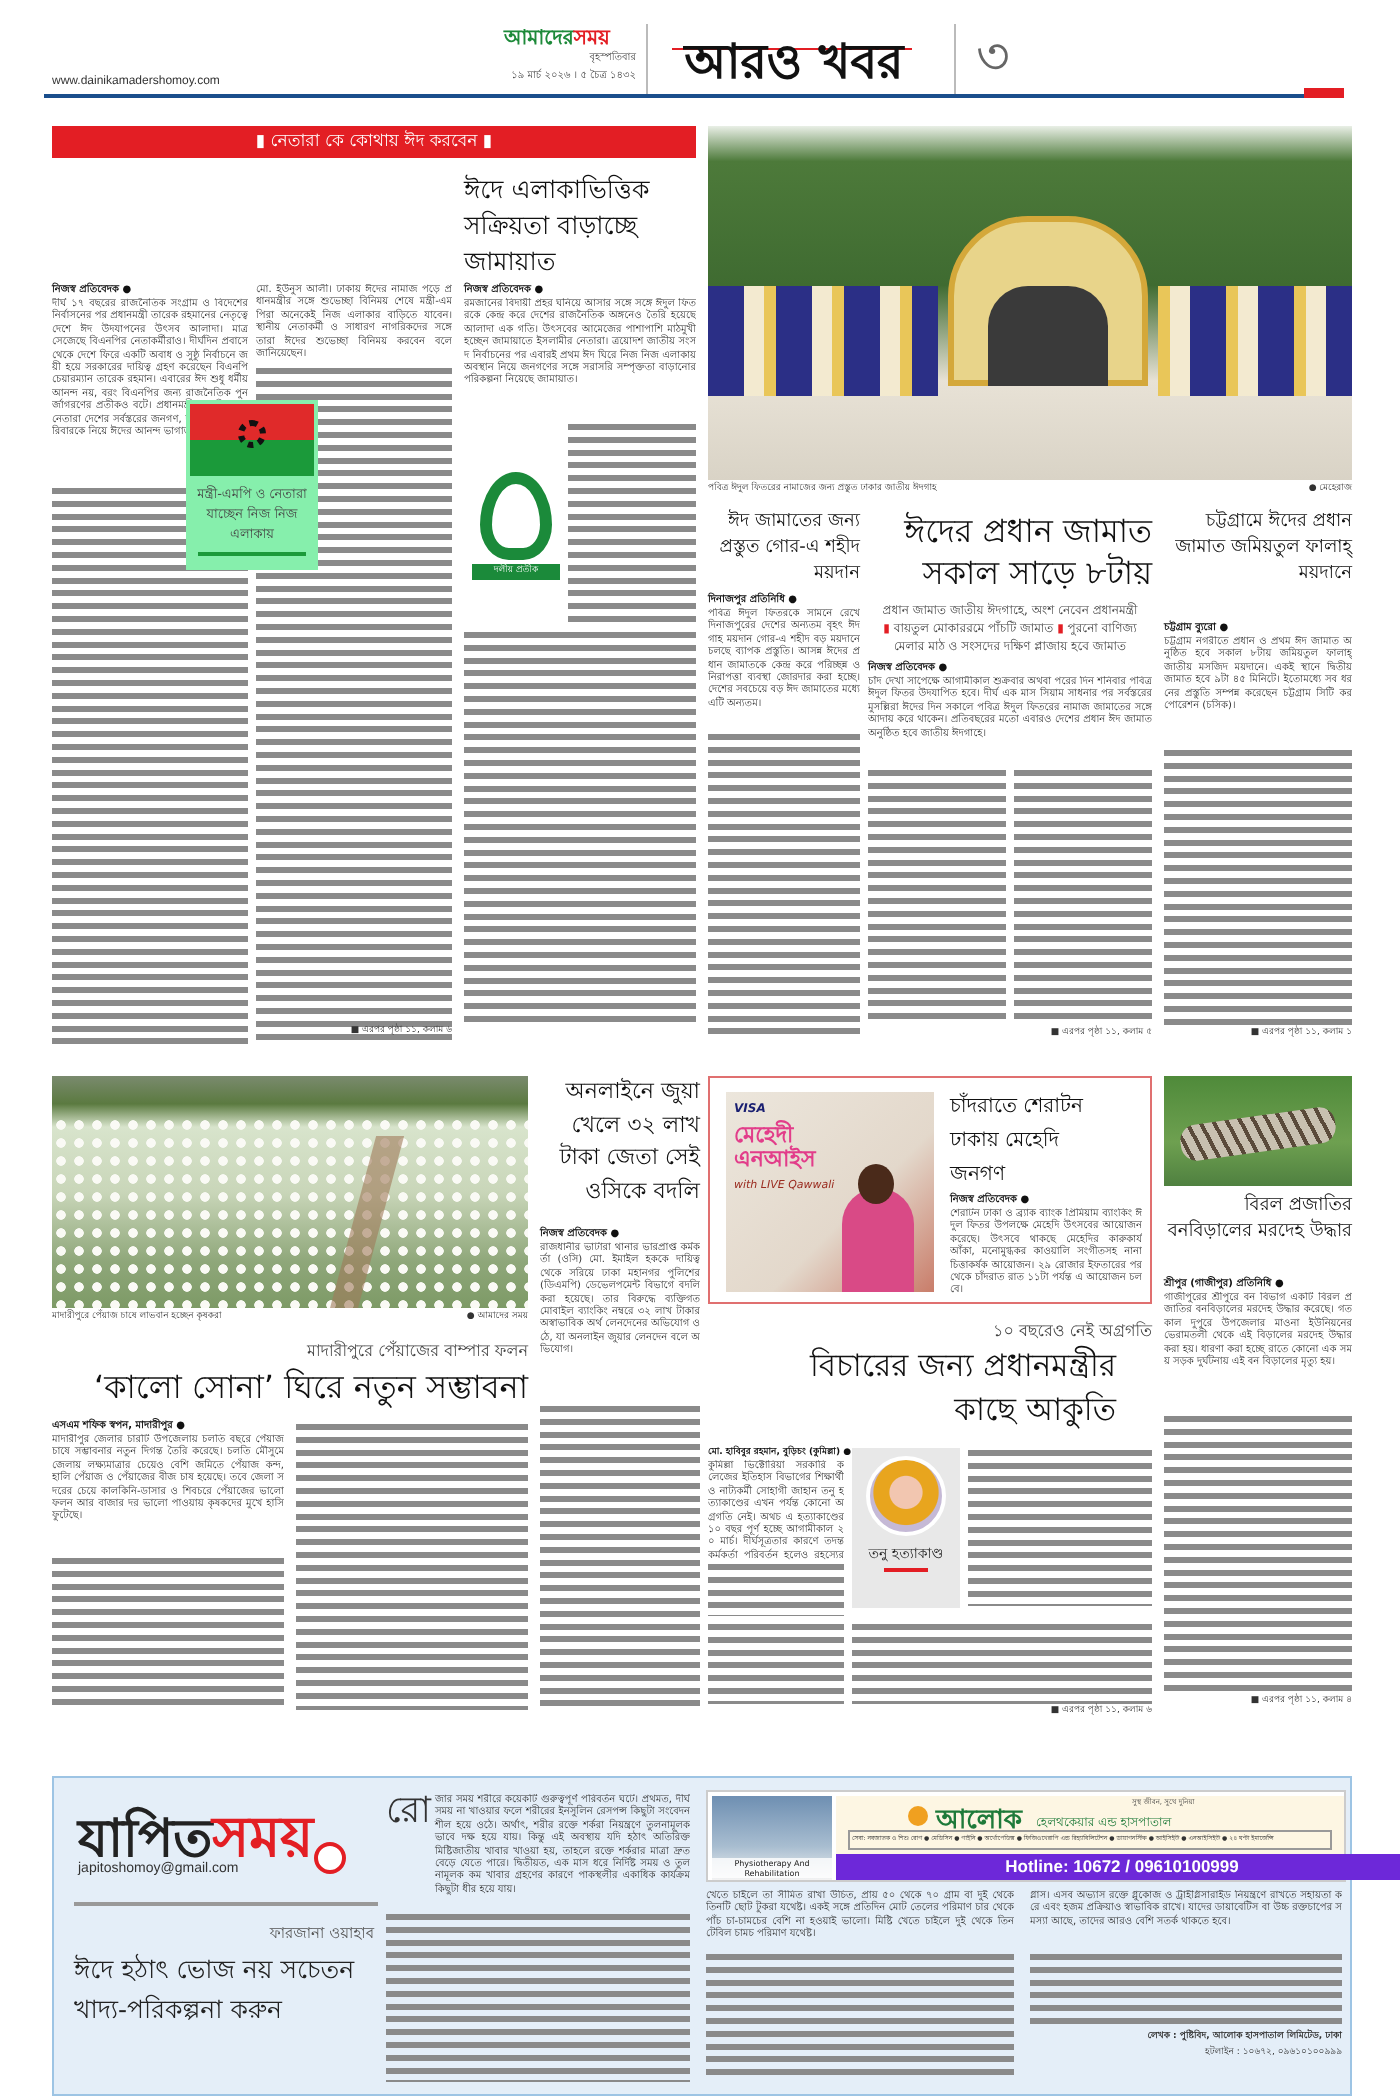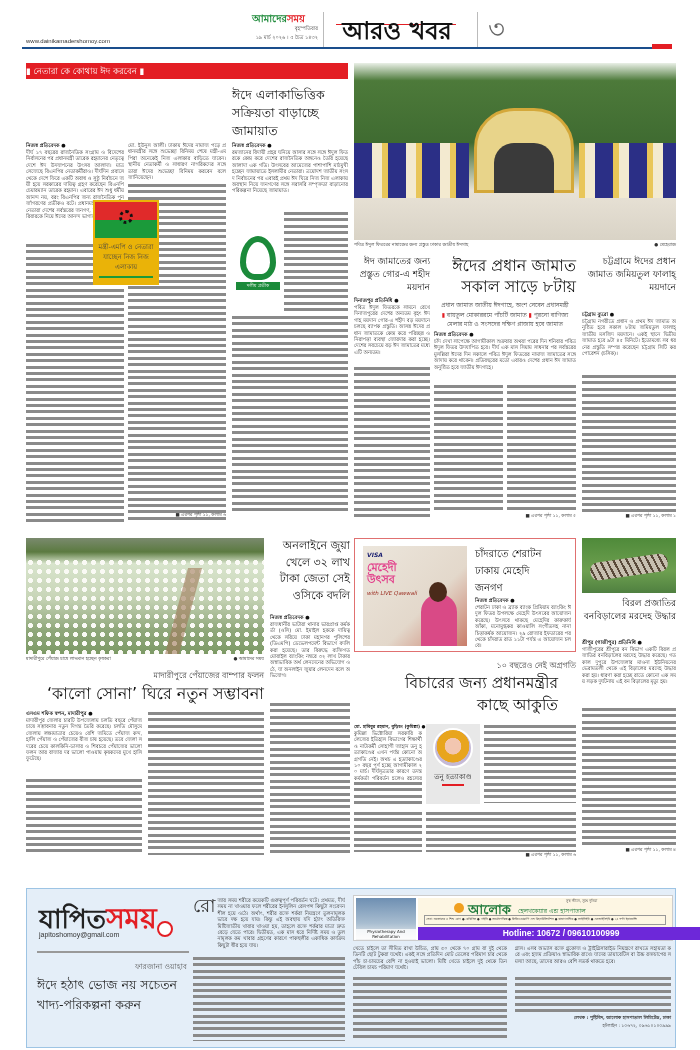--- a/index.html
+++ b/index.html
@@ -24,31 +24,31 @@
   <div class="abs" style="right:382px;top:34px;font-size:5px;color:#444;text-align:right;white-space:nowrap">১৯ মার্চ ২০২৬ । ৫ চৈত্র ১৪৩২</div>
   <div class="abs" style="left:323px;top:12px;width:1px;height:36px;background:#bbb"></div>
   <div class="abs" style="left:336px;top:24px;width:120px;height:1px;background:#e31e24"></div>
   <div class="abs" style="left:336px;top:16px;width:122px;font-size:24px;font-weight:bold;color:#111;white-space:nowrap;text-align:center;line-height:30px">আরও খবর</div>
   <div class="abs" style="left:477px;top:12px;width:1px;height:36px;background:#bbb"></div>
   <div class="abs" style="left:488px;top:14px;font-size:26px;color:#666;line-height:30px">৩</div>
   <div class="abs" style="left:22px;top:47px;width:630px;height:1.5px;background:#1a4e8c"></div>
   <div class="abs" style="left:652px;top:44px;width:20px;height:5px;background:#e31e24"></div>
 </div>
 
-<div class="abs" style="left:26px;top:63px;width:322px;height:16px;background:#e31e24;color:#fff;text-align:left;font-size:8.5px;line-height:16px">
+<div class="abs" style="left:26px;top:63px;width:322px;height:16px;background:#e31e24;color:#fff;text-align:center;font-size:8.5px;line-height:16px">
   <span>▮ </span><span>নেতারা কে কোথায় ঈদ করবেন</span><span> ▮</span>
 </div>
 
 <div class="abs" style="left:26px;top:82px;width:200px;height:440px">
   <div class="abs byline" style="left:0;top:60px">নিজস্ব প্রতিবেদক ●</div>
   <div class="abs txt" style="left:0;top:67px;width:98px;height:370px">দীর্ঘ ১৭ বছরের রাজনৈতিক সংগ্রাম ও বিদেশের নির্বাসনের পর প্রধানমন্ত্রী তারেক রহমানের নেতৃত্বে দেশে ঈদ উদযাপনের উৎসব আলাদা। মাত্র সেজেছে বিএনপির নেতাকর্মীরাও। দীর্ঘদিন প্রবাসে থেকে দেশে ফিরে একটি অবাধ ও সুষ্ঠু নির্বাচনে জয়ী হয়ে সরকারের দায়িত্ব গ্রহণ করেছেন বিএনপি চেয়ারম্যান তারেক রহমান। এবারের ঈদ শুধু ধর্মীয় আনন্দ নয়, বরং বিএনপির জন্য রাজনৈতিক পুনর্জাগরণের প্রতীকও বটে। প্রধানমন্ত্রী ও মন্ত্রিসভার নেতারা দেশের সর্বস্তরের জনগণ, দলের কর্মী ও পরিবারকে নিয়ে ঈদের আনন্দ ভাগাভাগি করবেন।</div>
   <div class="abs txt" style="left:102px;top:60px;width:98px;height:370px">মো. ইউনুস আলী। ঢাকায় ঈদের নামাজ পড়ে প্রধানমন্ত্রীর সঙ্গে শুভেচ্ছা বিনিময় শেষে মন্ত্রী-এমপিরা অনেকেই নিজ এলাকার বাড়িতে যাবেন। স্থানীয় নেতাকর্মী ও সাধারণ নাগরিকদের সঙ্গে তারা ঈদের শুভেচ্ছা বিনিময় করবেন বলে জানিয়েছেন।</div>
   <div class="abs lines" style="left:0;top:160px;width:98px;height:280px"></div>
   <div class="abs lines" style="left:102px;top:100px;width:98px;height:340px"></div>
-  <div class="abs" style="left:67px;top:36px;width:66px;height:85px;background:#eab308;top:118px">
+  <div class="abs" style="left:67px;top:36px;width:66px;height:85px;background:#86efac;top:118px">
     <div style="position:relative;width:62px;height:36px;margin:2px">
       <div style="height:50%;background:#e02a2a"></div>
       <div style="height:50%;background:#1b9a3a"></div>
       <div style="position:absolute;left:24px;top:8px;width:14px;height:14px;border-radius:50%;border:3px dotted #111;background:transparent"></div>
     </div>
     <div style="font-size:6.5px;line-height:10px;color:#444;text-align:center;padding:2px 4px">মন্ত্রী-এমপি ও নেতারা যাচ্ছেন নিজ নিজ এলাকায়</div>
     <div style="margin:2px 6px;height:2px;background:#1b9a3a"></div>
   </div>
   <div class="abs jump" style="left:102px;top:430px;width:98px">■ এরপর পৃষ্ঠা ১১, কলাম ৬</div>
 </div>
@@ -121,21 +121,21 @@
   <div class="hl" style="font-size:16px;line-height:24px">‘কালো সোনা’ ঘিরে নতুন সম্ভাবনা</div>
   <div class="abs byline" style="left:0;top:44px">এসএম শফিক স্বপন, মাদারীপুর ●</div>
   <div class="abs txt" style="left:0;top:51px;width:116px;height:60px">মাদারীপুর জেলার চারটি উপজেলায় চলতি বছরে পেঁয়াজ চাষে সম্ভাবনার নতুন দিগন্ত তৈরি করেছে। চলতি মৌসুমে জেলায় লক্ষ্যমাত্রার চেয়েও বেশি জমিতে পেঁয়াজ কন্দ, হালি পেঁয়াজ ও পেঁয়াজের বীজ চাষ হয়েছে। তবে জেলা সদরের চেয়ে কালকিনি-ডাসার ও শিবচরে পেঁয়াজের ভালো ফলন আর বাজার দর ভালো পাওয়ায় কৃষকদের মুখে হাসি ফুটেছে।</div>
   <div class="abs lines" style="left:0;top:111px;width:116px;height:78px"></div>
   <div class="abs lines" style="left:122px;top:44px;width:116px;height:145px"></div>
 </div>
 
 <div class="abs" style="left:354px;top:538px;width:222px;height:114px;border:1.5px solid #e07070">
   <div class="abs" style="left:8px;top:7px;width:104px;height:100px;background:linear-gradient(135deg,#ece6dc 0%,#e3d8cb 60%,#c97d6a 100%);overflow:hidden">
     <div style="position:absolute;left:4px;top:5px;font-size:6px;font-weight:bold;color:#1a1f71;font-style:italic">VISA</div>
-    <div style="position:absolute;left:4px;top:16px;width:40px;font-size:11px;font-weight:bold;color:#e23d8a;line-height:12px">মেহেদী উৎসব</div>
+    <div style="position:absolute;left:4px;top:16px;width:40px;font-size:11px;font-weight:bold;color:#e23d8a;line-height:12px">মেহেদী এনআইস</div>
     <div style="position:absolute;left:4px;top:44px;font-size:5.5px;color:#9a2b1f;font-style:italic">with LIVE Qawwali</div>
     <div style="position:absolute;left:58px;top:48px;width:36px;height:52px;background:#d94a86;border-radius:18px 18px 0 0"></div>
     <div style="position:absolute;left:66px;top:36px;width:18px;height:20px;background:#4a2a1a;border-radius:50%"></div>
   </div>
   <div class="abs hl" style="left:120px;top:6px;width:80px;font-size:10px;line-height:17px;text-align:left">চাঁদরাতে শেরাটন ঢাকায় মেহেদি জনগণ</div>
   <div class="abs byline" style="left:120px;top:58px">নিজস্ব প্রতিবেদক ●</div>
   <div class="abs txt" style="left:120px;top:65px;width:96px;height:44px">শেরাটন ঢাকা ও ব্র্যাক ব্যাংক প্রিমিয়াম ব্যাংকিং ঈদুল ফিতর উপলক্ষে মেহেদি উৎসবের আয়োজন করেছে। উৎসবে থাকছে মেহেদির কারুকার্য আঁকা, মনোমুগ্ধকর কাওয়ালি সংগীতসহ নানা চিত্তাকর্ষক আয়োজন। ২৯ রোজার ইফতারের পর থেকে চাঁদরাত রাত ১১টা পর্যন্ত এ আয়োজন চলবে।</div>
 </div>
 
 <div class="abs" style="left:582px;top:538px;width:94px;height:55px;background:linear-gradient(#4f8a3a,#6ea050 60%,#4f8040);overflow:hidden">

